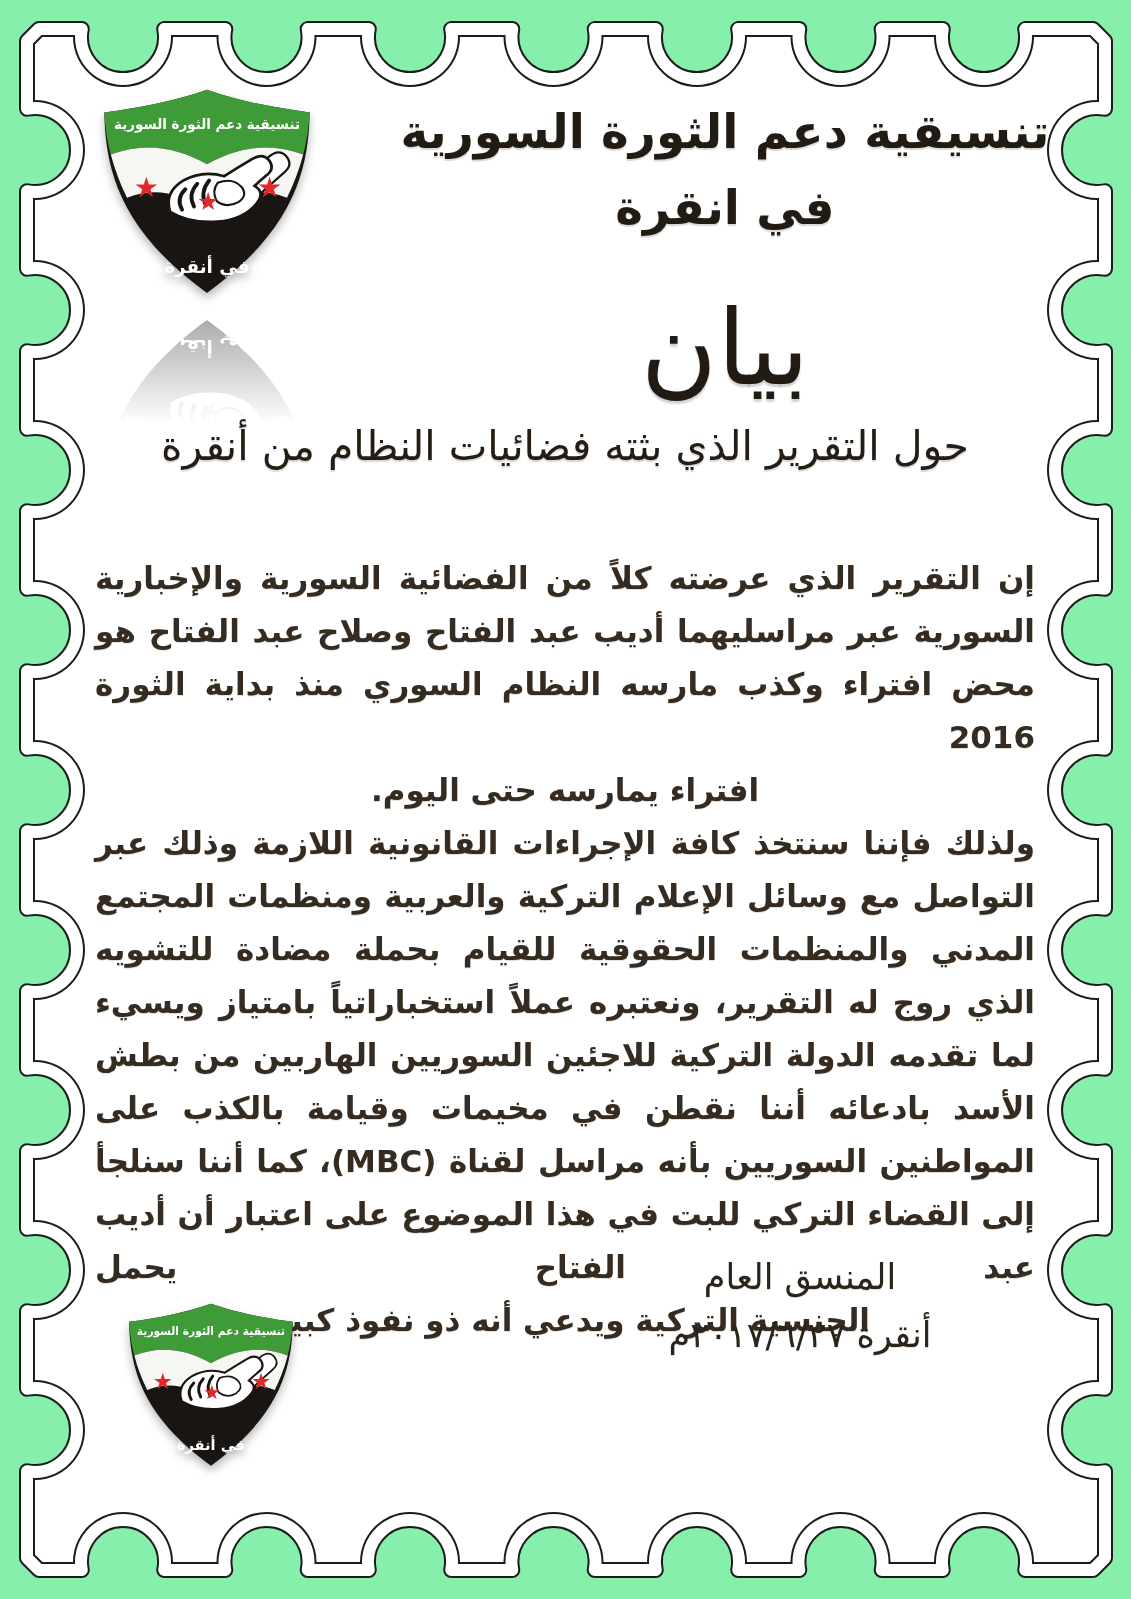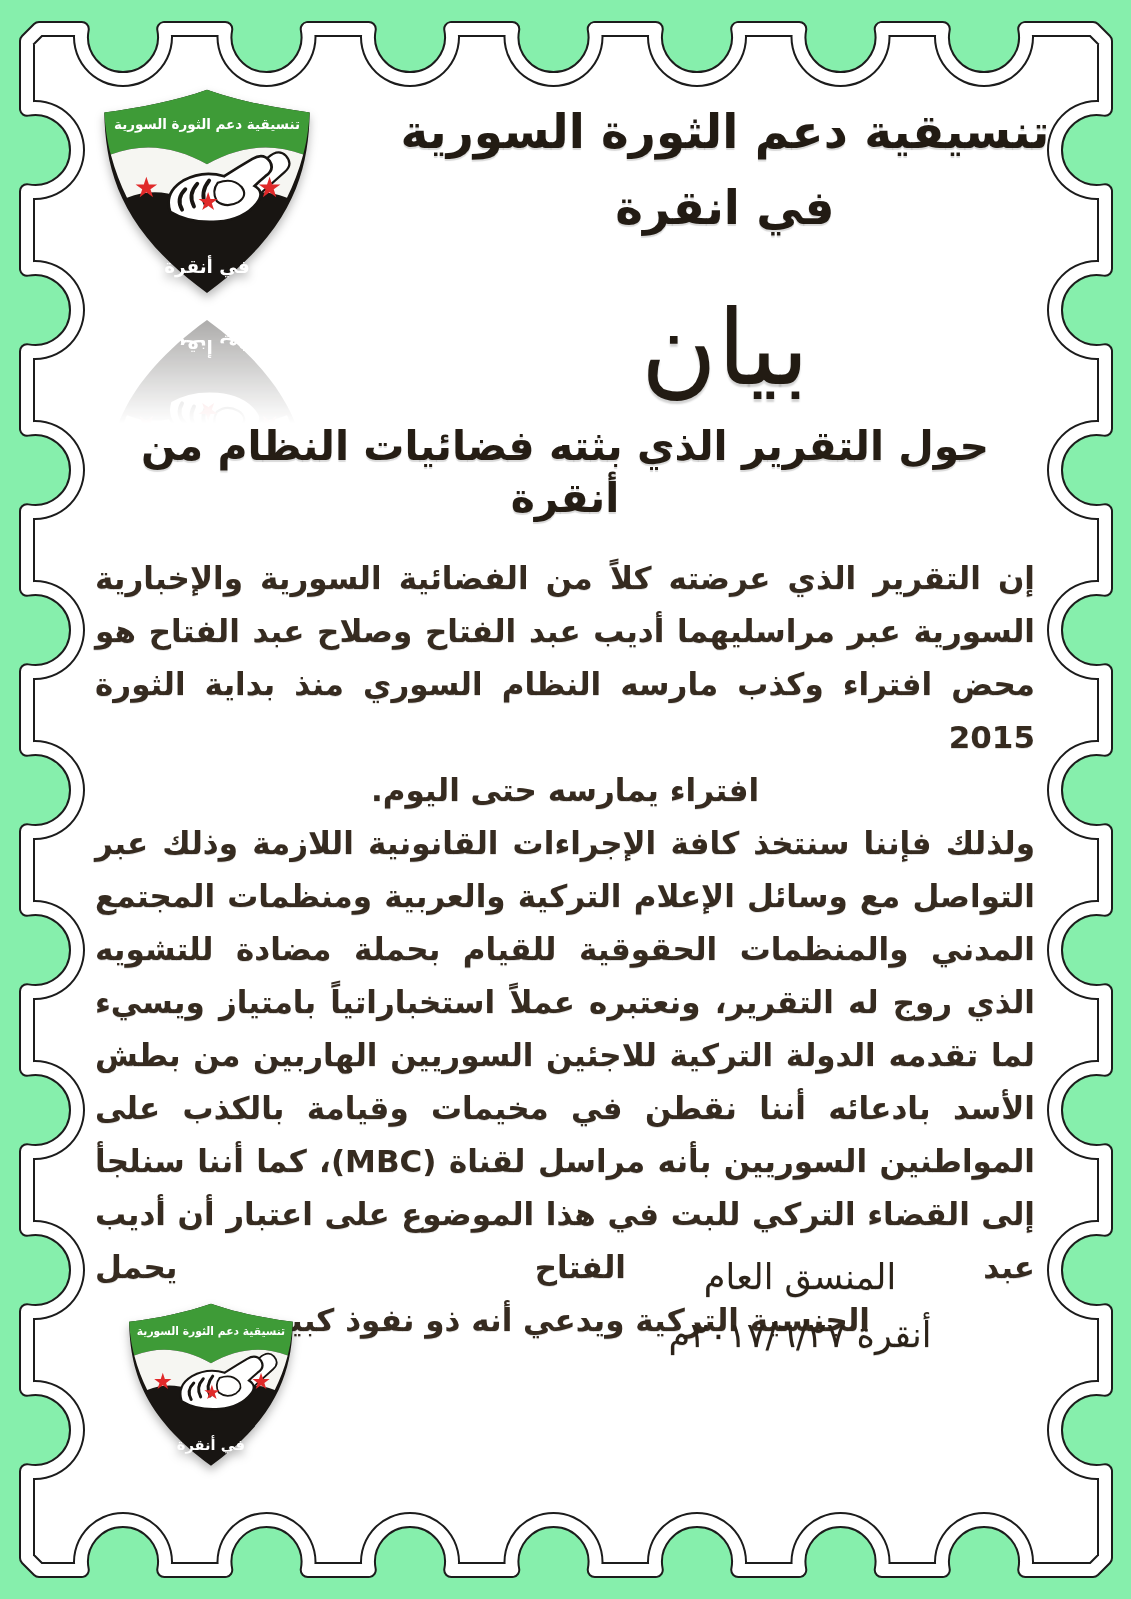--- a/index.html
+++ b/index.html
@@ -33,21 +33,21 @@
   }
   .statement-heading{
     position:absolute;left:395px;top:268px;width:660px;
     text-align:center;color:#221b13;font-weight:normal;
     font-size:104px;line-height:120px;
     text-shadow:0 3px 2px rgba(0,0,0,.18);
     margin-top:20px;
   }
   .statement-subject{
     position:absolute;left:85px;top:420px;width:960px;
-    text-align:center;color:#251d14;font-weight:bold;
+    text-align:center;color:#251d14;font-weight:normal;
     font-size:41px;line-height:52px;
     text-shadow:0 2px 1px rgba(0,0,0,.15);
   }
   .body-text{
     position:absolute;left:95px;top:552px;width:940px;
     color:#362b20;font-weight:bold;
     font-size:31px;line-height:53px;
     text-shadow:0 1px 0 rgba(0,0,0,.12);
   }
   .para-justified{
@@ -110,21 +110,21 @@
   <div class="org-title">
     <div>تنسيقية دعم الثورة السورية</div>
     <div>في انقرة</div>
   </div>
 
   <div class="statement-heading">بيان</div>
 
   <div class="statement-subject">حول التقرير الذي بثته فضائيات النظام من أنقرة</div>
 
   <div class="body-text">
-    <p class="para-justified">إن التقرير الذي عرضته كلاً من الفضائية السورية والإخبارية السورية عبر مراسليهما أديب عبد الفتاح وصلاح عبد الفتاح هو محض افتراء وكذب مارسه النظام السوري منذ بداية الثورة 2015</p>
+    <p class="para-justified">إن التقرير الذي عرضته كلاً من الفضائية السورية والإخبارية السورية عبر مراسليهما أديب عبد الفتاح وصلاح عبد الفتاح هو محض افتراء وكذب مارسه النظام السوري منذ بداية الثورة 2016</p>
     <p class="para-centered">افتراء يمارسه حتى اليوم.</p>
     <p class="para-justified">ولذلك فإننا سنتخذ كافة الإجراءات القانونية اللازمة وذلك عبر التواصل مع وسائل الإعلام التركية والعربية ومنظمات المجتمع المدني والمنظمات الحقوقية للقيام بحملة مضادة للتشويه الذي روج له التقرير، ونعتبره عملاً استخباراتياً بامتياز ويسيء لما تقدمه الدولة التركية للاجئين السوريين الهاربين من بطش الأسد بادعائه أننا نقطن في مخيمات وقيامة بالكذب على المواطنين السوريين بأنه مراسل لقناة (MBC)، كما أننا سنلجأ إلى القضاء التركي للبت في هذا الموضوع على اعتبار أن أديب عبد الفتاح يحمل</p>
     <p class="para-centered">الجنسية التركية ويدعي أنه ذو نفوذ كبير.</p>
   </div>
 
   <div class="signature">
     <div>المنسق العام</div>
     <div>أنقرة ٢٠١٧/٦/٢٧م</div>
   </div>
 

